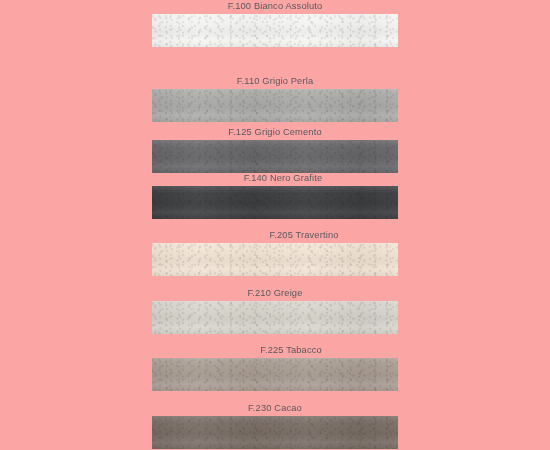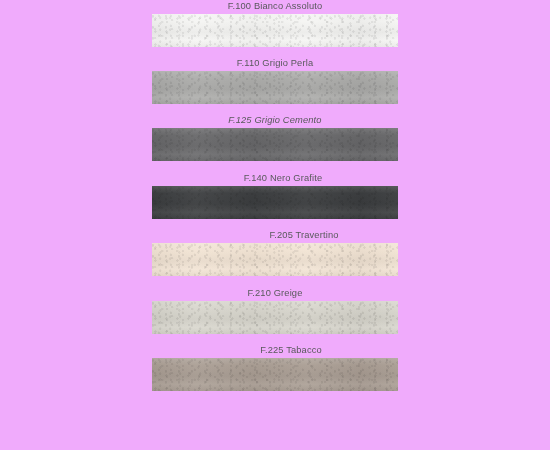--- a/index.html
+++ b/index.html
@@ -96,41 +96,41 @@
         rgba(0,0,0,.02) 41%,
         rgba(255,255,255,.045) 63%,
         rgba(0,0,0,.03) 85%,
         rgba(255,255,255,.03) 100%);
     pointer-events: none;
   }
 </style>
 </head>
 <body>
 
-<div id="swatch-card" style="background: #f0abfc;">
+<div id="swatch-card" style="background: #fca5a5;">
 
   <div class="swatch-entry" style="top:1px;">
     <span class="swatch-label" style="color: rgb(88, 89, 91);">F.100 Bianco Assoluto</span>
     <div class="swatch-bar" style="top: 13px; left: 152px; width: 246px; height: 33px;">
       <div class="swatch-fill" style="background: rgb(245, 245, 243);"></div>
       <div class="swatch-texture"></div>
       <div class="swatch-sheen"></div>
     </div>
   </div>
 
-  <div class="swatch-entry" style="top:58px;">
+  <div class="swatch-entry" style="top:76px;">
     <span class="swatch-label" style="color: rgb(88, 89, 91);">F.110 Grigio Perla</span>
     <div class="swatch-bar" style="top: 13px; left: 152px; width: 246px; height: 33px;">
       <div class="swatch-fill" style="background: rgb(172, 172, 170);"></div>
       <div class="swatch-texture"></div>
       <div class="swatch-sheen"></div>
     </div>
   </div>
 
-  <div class="swatch-entry" style="top:115px;font-style:italic;">
+  <div class="swatch-entry" style="top:127px;">
     <span class="swatch-label" style="color: rgb(88, 89, 91);">F.125 Grigio Cemento</span>
     <div class="swatch-bar" style="top: 13px; left: 152px; width: 246px; height: 33px;">
       <div class="swatch-fill" style="background: rgb(104, 104, 106);"></div>
       <div class="swatch-texture"></div>
       <div class="swatch-sheen"></div>
     </div>
   </div>
 
   <div class="swatch-entry" style="top:173px;">
     <span class="swatch-label" style="color: rgb(88, 89, 91); padding-left: 8px;">F.140 Nero Grafite</span>
@@ -161,14 +161,22 @@
 
   <div class="swatch-entry" style="top:345px;">
     <span class="swatch-label" style="color: rgb(88, 89, 91); margin-left: 16px;">F.225 Tabacco</span>
     <div class="swatch-bar" style="top: 13px; left: 152px; width: 246px; height: 33px;">
       <div class="swatch-fill" style="background: rgb(170, 158, 148);"></div>
       <div class="swatch-texture"></div>
       <div class="swatch-sheen"></div>
     </div>
   </div>
 
+  <div class="swatch-entry" style="top:403px;">
+    <span class="swatch-label" style="color: rgb(88, 89, 91);">F.230 Cacao</span>
+    <div class="swatch-bar" style="top: 13px; left: 152px; width: 246px; height: 33px;">
+      <div class="swatch-fill" style="background: rgb(122, 110, 102);"></div>
+      <div class="swatch-texture"></div>
+      <div class="swatch-sheen"></div>
+    </div>
+  </div>
 
 </div>
 
 </body></html>

